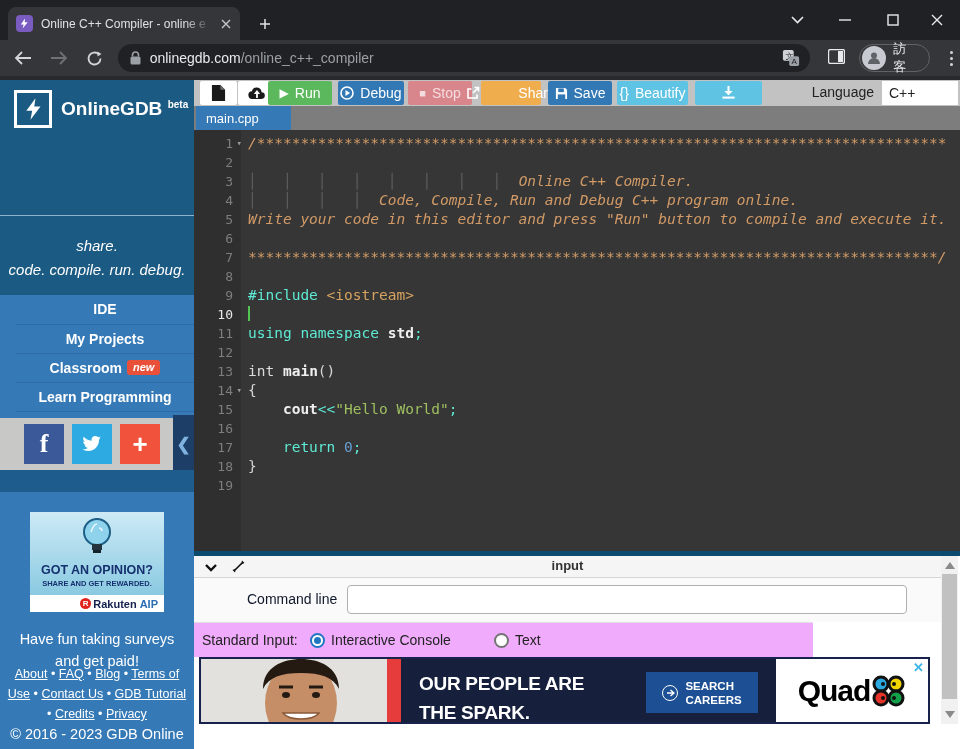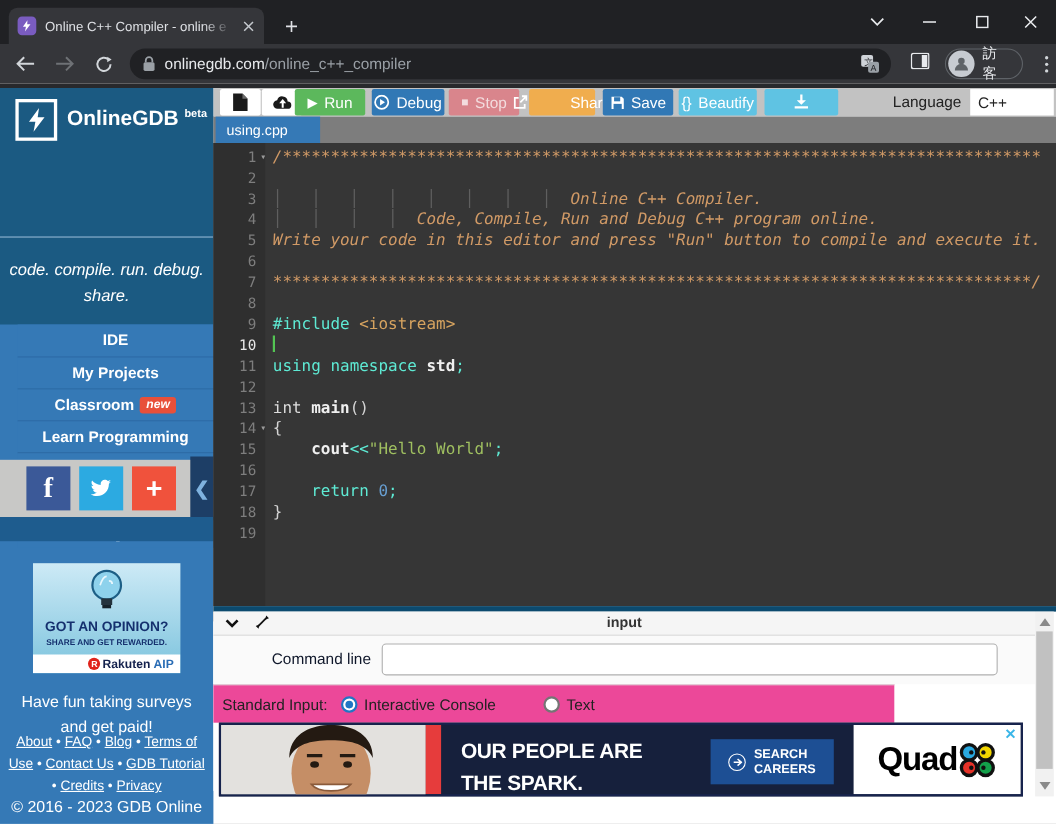--- a/index.html
+++ b/index.html
@@ -108,21 +108,21 @@
   .tri.down{border-width:7px 5px 0 5px;border-color:#8a8a8a transparent transparent transparent;}
   .hs-thumb{position:absolute;left:18px;top:1px;width:626px;height:14px;background:#a8a8a8;border:1px solid #949494;border-radius:2px;}
   
   .panel{position:absolute;left:0;top:471px;width:766px;height:168px;background:#fff;border-top:5px solid #0c4a6e;}
   .p-head{position:absolute;left:0;top:0;width:747px;height:22px;background:#f5f5f5;border-bottom:1px solid #d5d5d5;}
   .p-title{position:absolute;left:0;top:2px;width:747px;text-align:center;font-size:13px;font-weight:bold;color:#333;}
   .p-ico{position:absolute;top:3px;color:#222;cursor:pointer;}
   .cmd-row{position:absolute;left:0;top:22px;width:747px;height:44px;background:#fafafa;}
   .cmd-label{position:absolute;left:10px;top:13px;font-size:14px;color:#0f172a;margin-left:43px;}
   .cmd-input{position:absolute;left:153px;top:7px;width:560px;height:29px;background:#fff;border:1px solid #b0b0b0;border-radius:4px;}
-  .stdin-row{position:absolute;left:0;top:66px;width:619px;height:35px;background:#ec4899;border-top:1px solid #e0e0e0;}
+  .stdin-row{position:absolute;left:0;top:66px;width:619px;height:35px;background:#f0abfc;border-top:1px solid #e0e0e0;}
   .stdin-label{position:absolute;left:8px;top:9px;font-size:14px;color:#222;}
   .radio{position:absolute;top:10px;width:15px;height:15px;border-radius:50%;background:#fff;}
   .radio.on{border:2px solid #2176c4;}
   .radio.on i{display:block;width:7px;height:7px;border-radius:50%;background:#2176c4;margin:2px;}
   .radio.off{border:2px solid #757575;}
   .rlabel{position:absolute;top:9px;font-size:14px;color:#222;}
   
   .bot-ad{position:absolute;left:5px;top:101px;width:731px;height:67px;border:2px solid #17234d;display:flex;overflow:hidden;background:#16203c;}
   .ba-photo{width:186px;flex:0 0 186px;background:#e3e1de;}
   .ba-red{width:14px;flex:0 0 14px;background:#e63c3c;}
@@ -249,22 +249,22 @@
       <div class="logo-row">
         <span class="bolt-box">
           <svg width="20" height="24" viewBox="0 0 24 28">
               <polygon points="15,1 4,16 11,16 9,27 21,11 13.5,11" fill="#fff"></polygon>
             </svg>
         </span>
         <span class="brand"><span>OnlineGDB</span> <sup>beta</sup></span>
       </div>
     </div>
     <div class="sb-tagline">
+      <div>share.</div>
       <div>code. compile. run. debug.</div>
-      <div>share.</div>
     </div>
     <div class="sb-menu">
         <div class="sb-item"><span>IDE</span></div>
         <div class="sb-item"><span>My Projects</span></div>
         <div class="sb-item"><span>Classroom</span><span class="sb-badge">new</span></div>
         <div class="sb-item"><span>Learn Programming</span></div>
         <div class="sb-item"><span>Programming Questions</span></div>
         <div class="sb-item"><span>Sign Up</span></div>
         <div class="sb-item"><span>Login</span></div>
       </div>
@@ -369,21 +369,21 @@
         </span>
       </div>
       <span class="lang-label">Language</span>
       <div class="lang-select">
           <span>C++</span>
         </div>
     </div>
 
     <div class="tabbar">
       <div class="ed-tab">
-          <span>using.cpp</span>
+          <span>main.cpp</span>
         </div>
     </div>
 
     <div class="editor">
       <div>
           <div class="ed-line"><div class="ed-gut"><span>1</span><span class="fold">▾</span></div><div class="ed-code"><span class="tk-com">/*******************************************************************************</span></div></div>
           <div class="ed-line"><div class="ed-gut"><span>2</span></div><div class="ed-code"></div></div>
           <div class="ed-line"><div class="ed-gut"><span>3</span></div><div class="ed-code"><span class="tk-gd">│   │   │   │   │   │   │   │  </span><span class="tk-com">Online C++ Compiler.</span></div></div>
           <div class="ed-line"><div class="ed-gut"><span>4</span></div><div class="ed-code"><span class="tk-gd">│   │   │   │  </span><span class="tk-com">Code, Compile, Run and Debug C++ program online.</span></div></div>
           <div class="ed-line"><div class="ed-gut"><span>5</span></div><div class="ed-code"><span class="tk-com">Write your code in this editor and press "Run" button to compile and execute it.</span></div></div>

